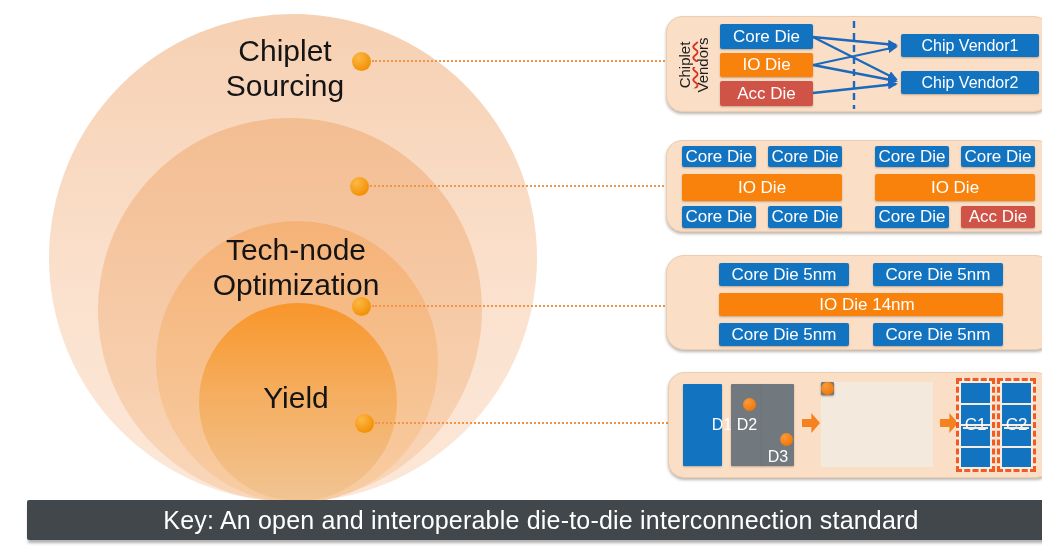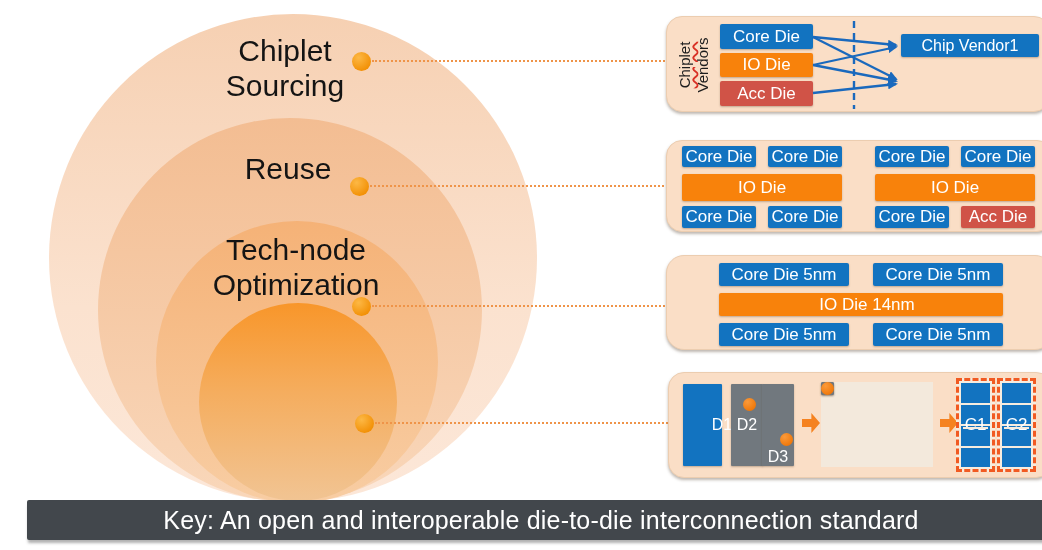--- a/index.html
+++ b/index.html
@@ -126,26 +126,26 @@
 
   <div class="ring ring1"></div>
   <div class="ring ring2"></div>
   <div class="ring ring3"></div>
   <div class="ring ring4"></div>
 
   <div class="ring-label rl-sourcing">
     <div>Chiplet</div>
     <div>Sourcing</div>
   </div>
-  <div class="ring-label rl-reuse">
-    <div>Reuse</div>
-  </div>
   <div class="ring-label rl-tech">
     <div>Tech-node</div>
     <div>Optimization</div>
+  </div>
+  <div class="ring-label rl-yield">
+    <div>Yield</div>
   </div>
 
   <div class="marker-dot md1"></div>
   <div class="marker-dot md2"></div>
   <div class="marker-dot md3"></div>
   <div class="marker-dot md4"></div>
   <div class="connector cn1"></div>
   <div class="connector cn2"></div>
   <div class="connector cn3"></div>
   <div class="connector cn4"></div>
@@ -167,20 +167,21 @@
         </marker>
       </defs>
       <line class="dash" x1="187" y1="4" x2="187" y2="92"></line>
       <line x1="146" y1="20" x2="229" y2="28" marker-end="url(#ah)"></line>
       <line x1="146" y1="20" x2="229" y2="62" marker-end="url(#ah)"></line>
       <line x1="146" y1="48" x2="229" y2="30" marker-end="url(#ah)"></line>
       <line x1="146" y1="48" x2="229" y2="64" marker-end="url(#ah)"></line>
       <line x1="146" y1="76" x2="229" y2="67" marker-end="url(#ah)"></line>
     </svg>
     <div class="vendor v1">Chip Vendor1</div>
+    <div class="vendor v2">Chip Vendor2</div>
   </div>
 
   <div class="panel panel2">
     <div class="rgroup g1">
       <div class="die blue rg-t1">Core Die</div>
       <div class="die blue rg-t2">Core Die</div>
       <div class="die orange rg-m">IO Die</div>
       <div class="die blue rg-b1">Core Die</div>
       <div class="die blue rg-b2">Core Die</div>
     </div>

